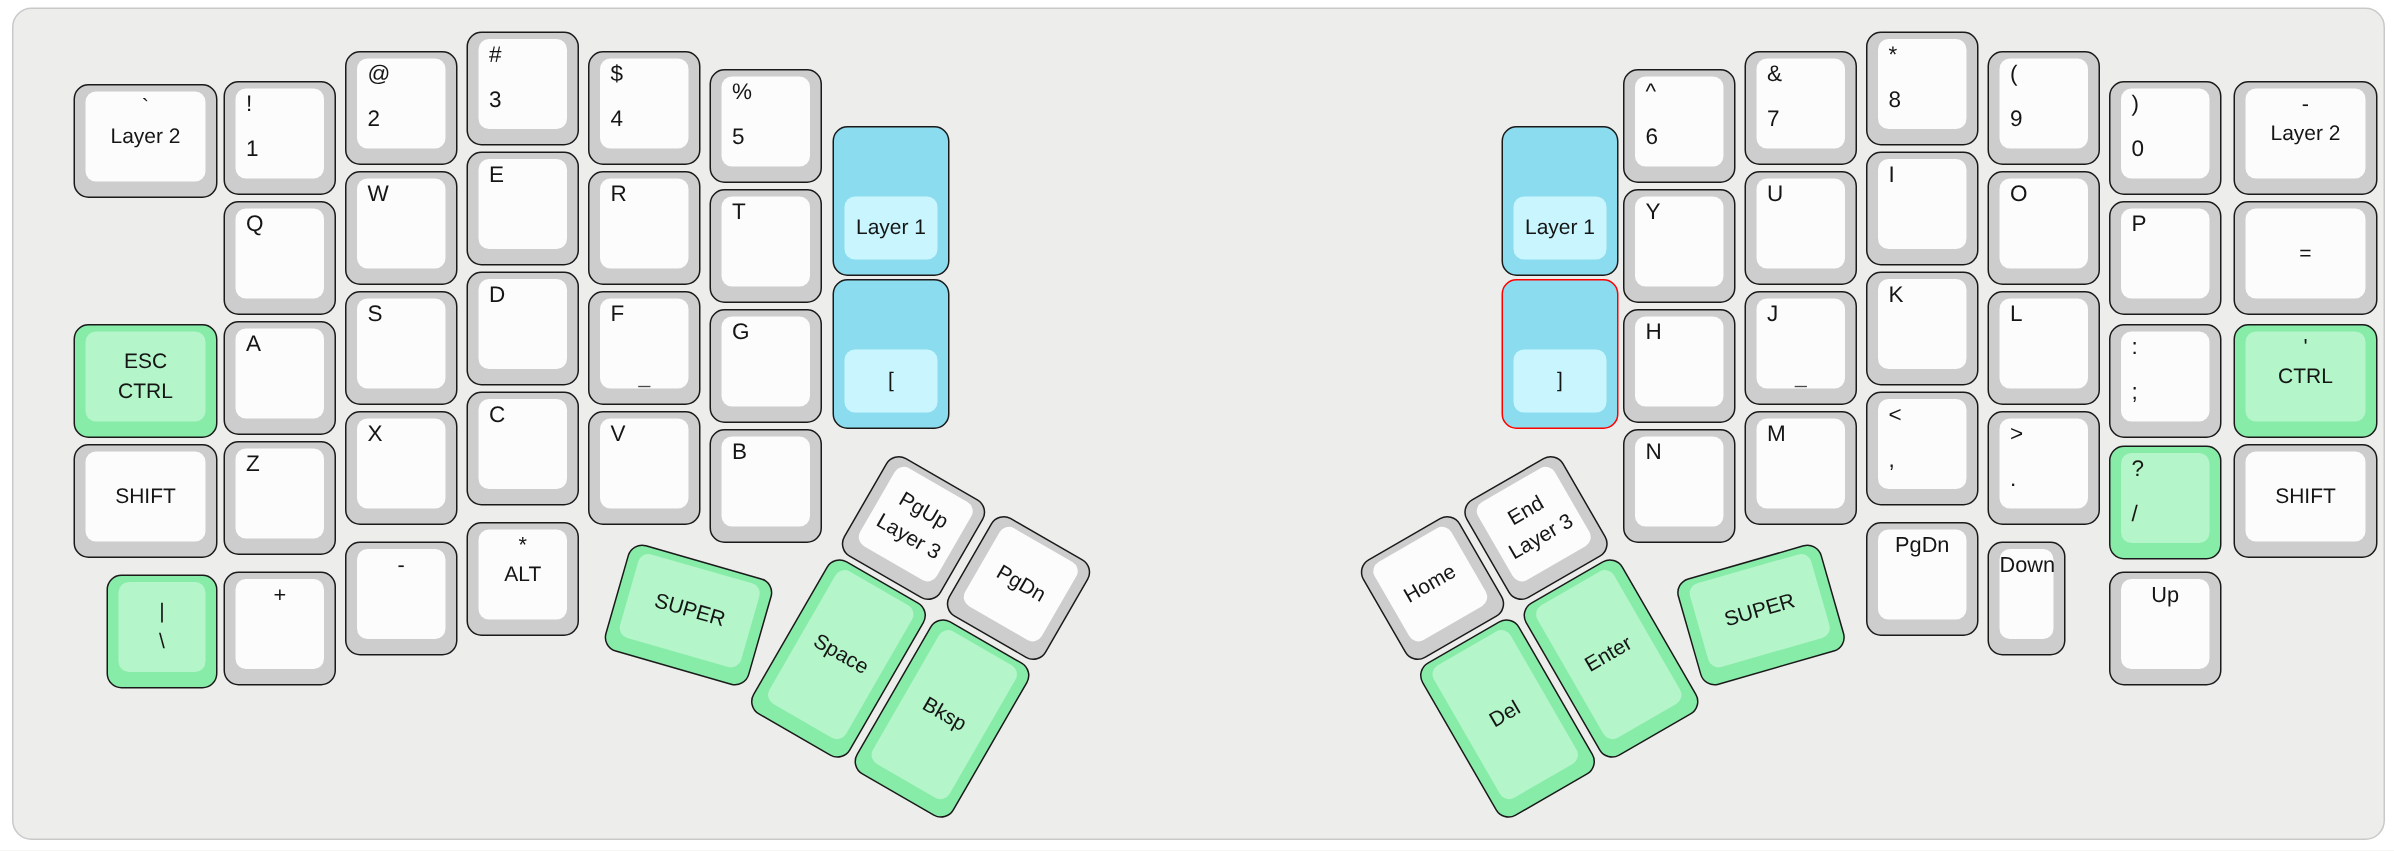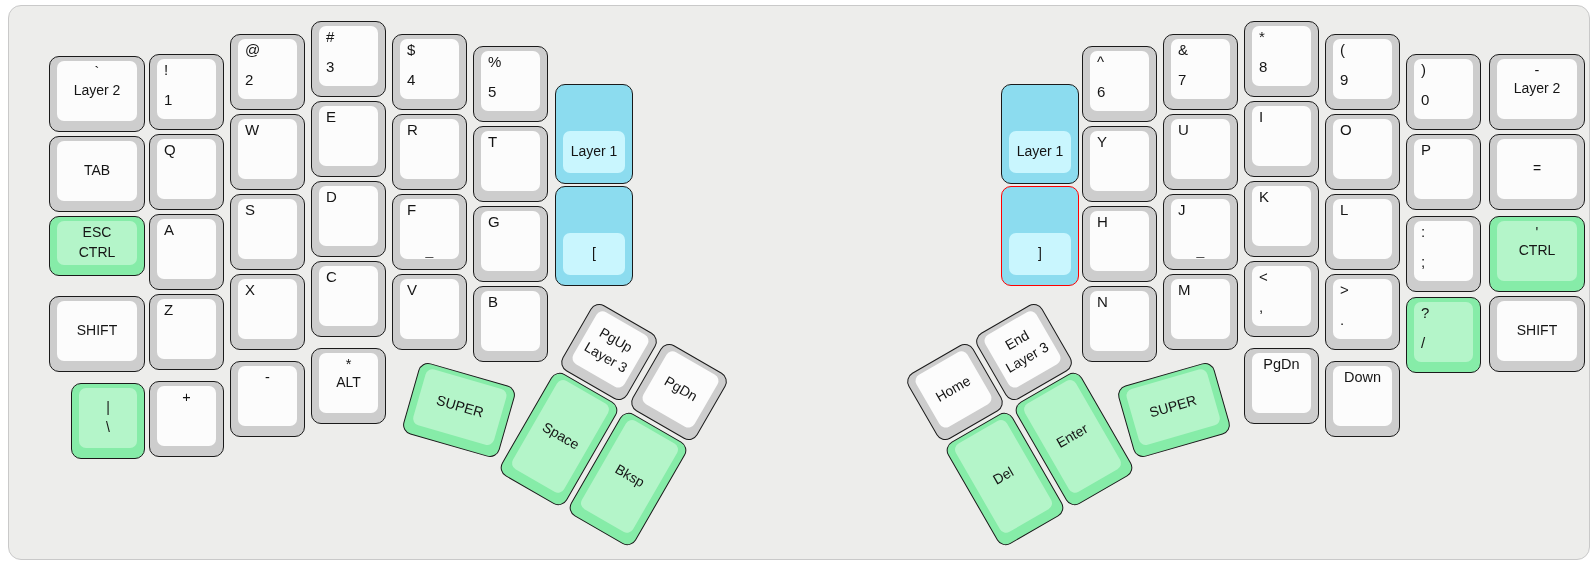--- a/index.html
+++ b/index.html
@@ -54,28 +54,21 @@
   <div class="panel">
     <div class="keyboard" id="keyboard">
         <div class="key white" style="width: 96px; height: 76px; left: 40px; top: 50px;">
           <div class="keytop">
             <span class="lab tc">`</span>
             <div class="mc">
               <span>Layer 2</span>
             </div>
           </div>
         </div>
-        <div class="key white" style="width: 96px; height: 76px; left: 40px; top: 130px;">
-          <div class="keytop">
-            <div class="mc">
-              <span>TAB</span>
-            </div>
-          </div>
-        </div>
-        <div class="key green" style="width: 96px; height: 60px; left: 40px; top: 210px;">
+        <div class="key green" style="width: 96px; height: 76px; left: 40px; top: 210px;">
           <div class="keytop">
             <div class="mc">
               <span>ESC</span>
               <span>CTRL</span>
             </div>
           </div>
         </div>
         <div class="key white" style="width: 96px; height: 76px; left: 40px; top: 290px;">
           <div class="keytop">
             <div class="mc">
@@ -364,21 +357,21 @@
           <div class="keytop">
             <span class="lab tl">L</span>
           </div>
         </div>
         <div class="key white" style="width: 75px; height: 76px; left: 1316px; top: 268px;">
           <div class="keytop">
             <span class="lab tl">&gt;</span>
             <span class="lab ml">.</span>
           </div>
         </div>
-        <div class="key white" style="width: 75px; height: 76px; left: 1316px; top: 355px;">
+        <div class="key white" style="width: 52px; height: 76px; left: 1316px; top: 355px;">
           <div class="keytop">
             <span class="lab tc">Down</span>
           </div>
         </div>
         <div class="key white" style="width: 75px; height: 76px; left: 1397px; top: 48px;">
           <div class="keytop">
             <span class="lab tl">)</span>
             <span class="lab ml">0</span>
           </div>
         </div>
@@ -390,20 +383,25 @@
         <div class="key white" style="width: 75px; height: 76px; left: 1397px; top: 210px;">
           <div class="keytop">
             <span class="lab tl">:</span>
             <span class="lab ml">;</span>
           </div>
         </div>
         <div class="key green" style="width: 75px; height: 76px; left: 1397px; top: 291px;">
           <div class="keytop">
             <span class="lab tl">?</span>
             <span class="lab ml">/</span>
+          </div>
+        </div>
+        <div class="key white" style="width: 75px; height: 76px; left: 1397px; top: 375px;">
+          <div class="keytop">
+            <span class="lab tc">Up</span>
           </div>
         </div>
         <div class="key white" style="width: 96px; height: 76px; left: 1480px; top: 48px;">
           <div class="keytop">
             <span class="lab tc">-</span>
             <div class="mc">
               <span>Layer 2</span>
             </div>
           </div>
         </div>

